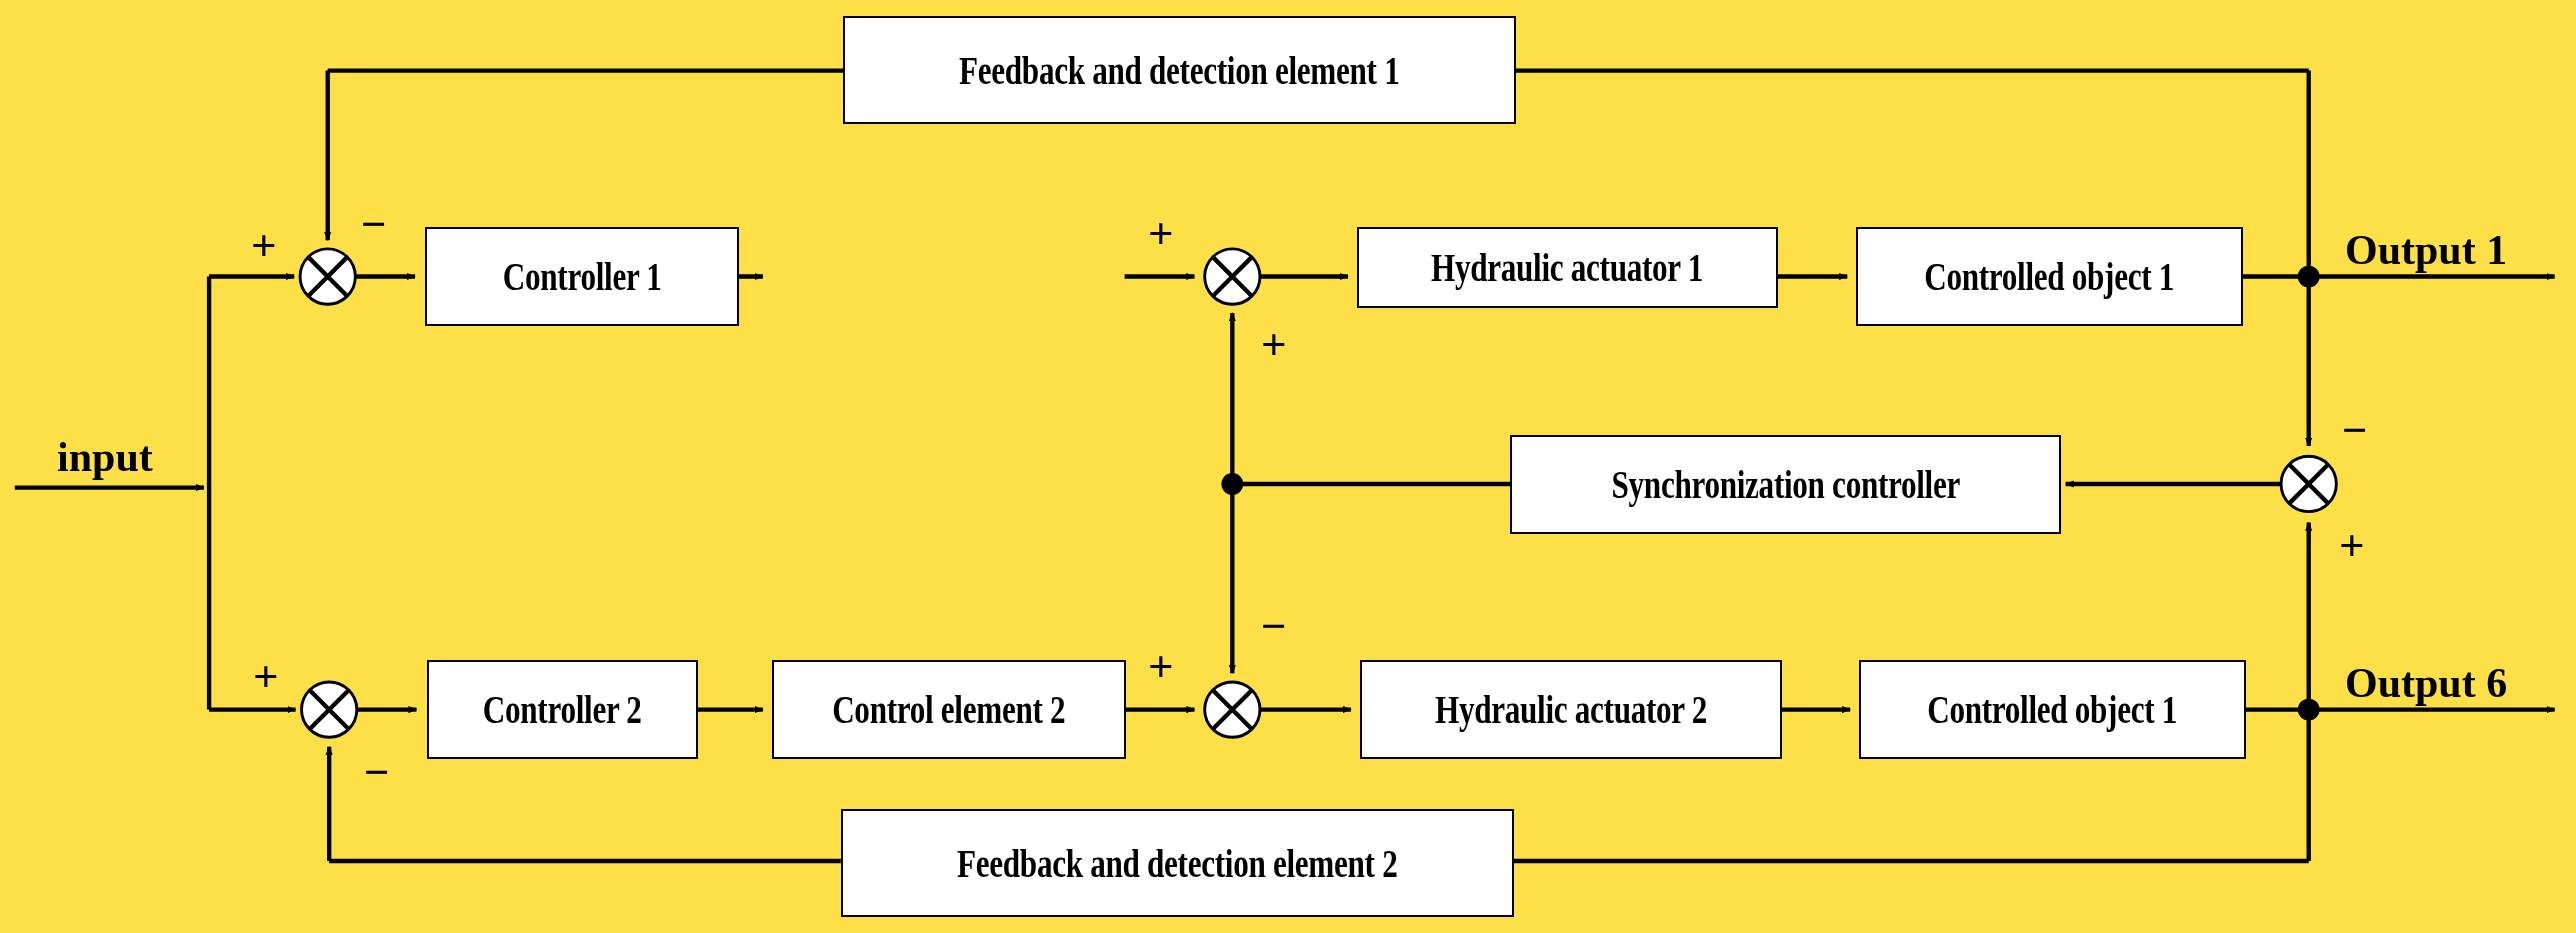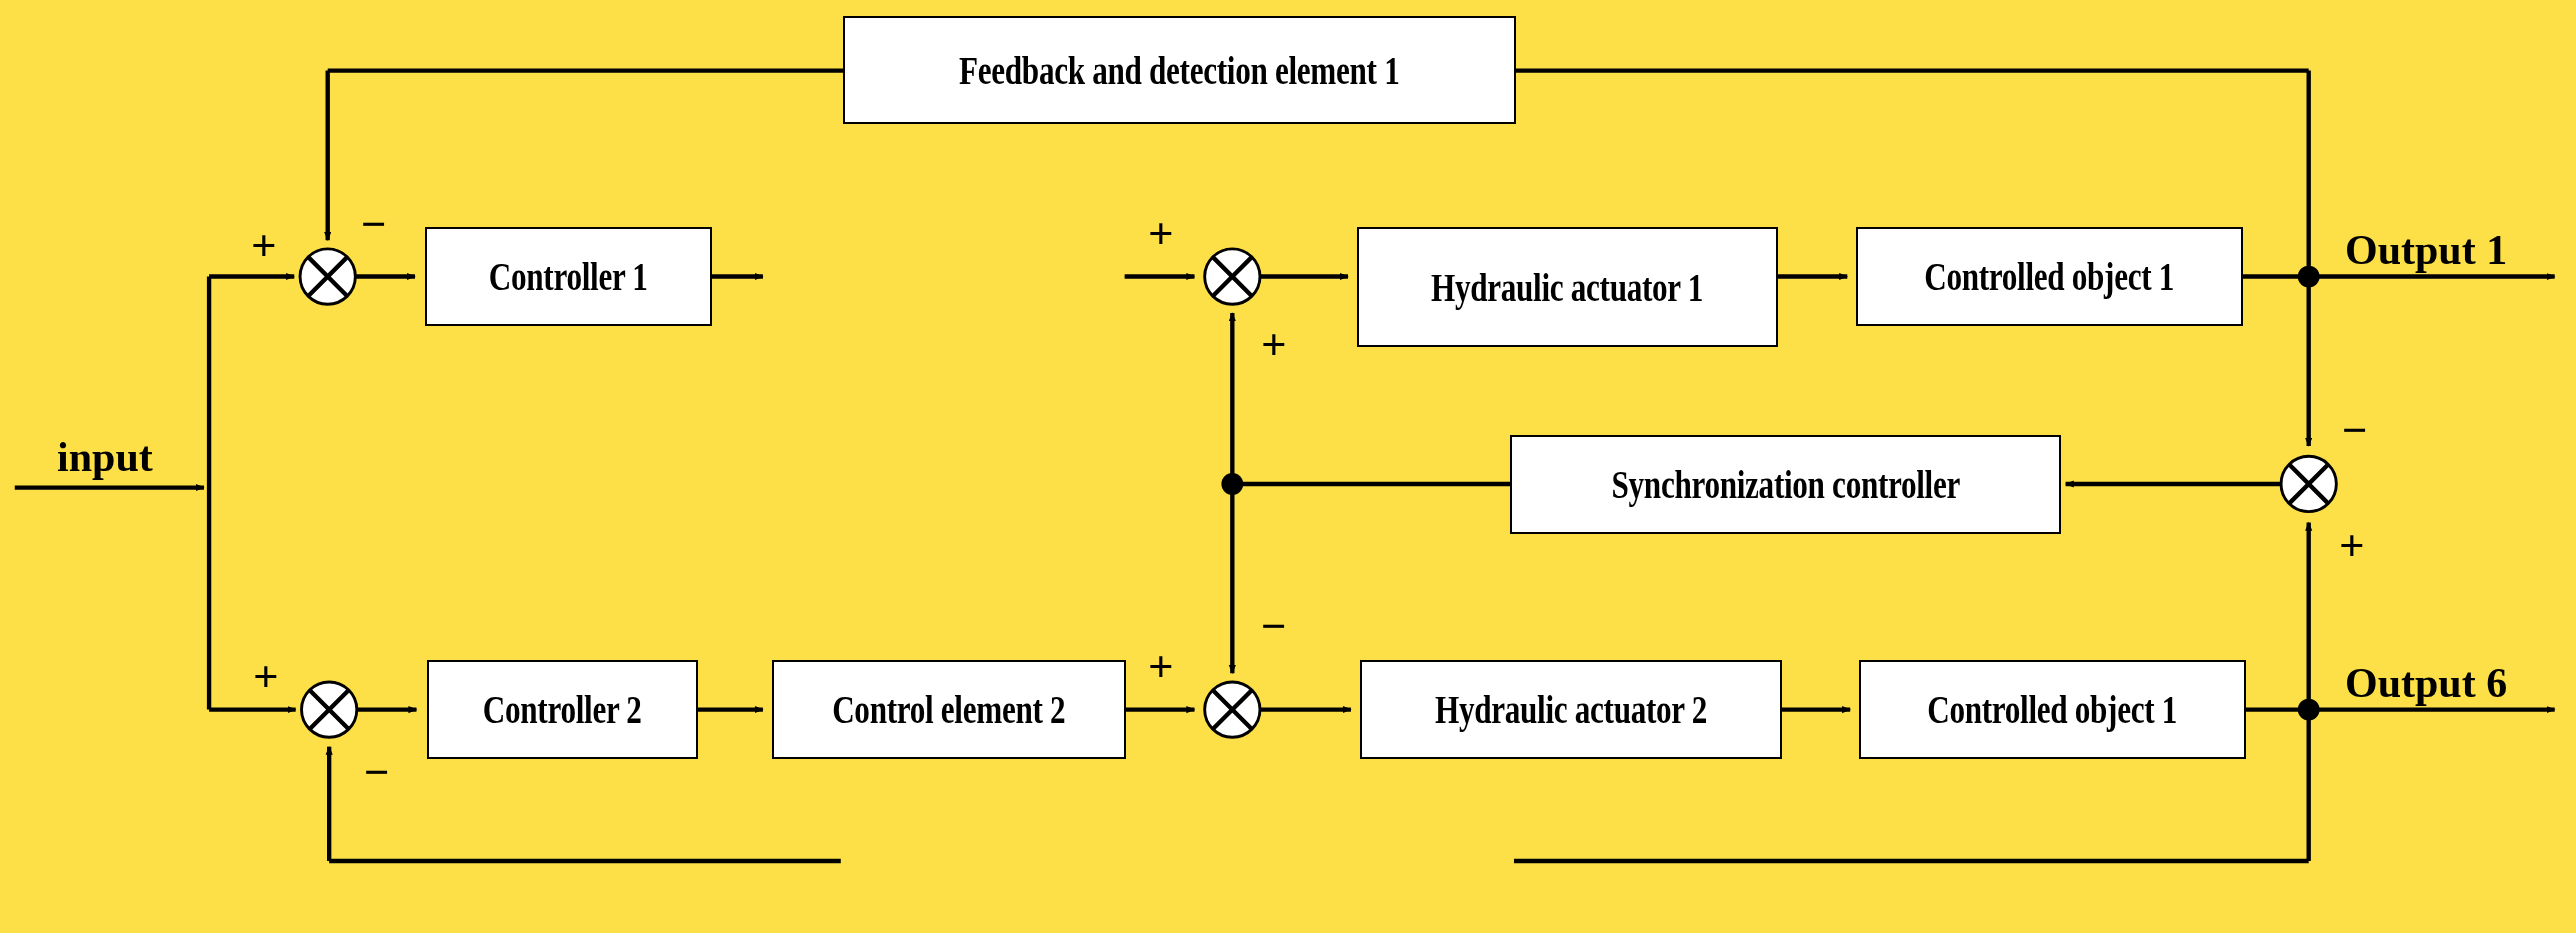--- a/index.html
+++ b/index.html
@@ -89,27 +89,30 @@
       <circle cx="3172" cy="380" r="15"></circle>
       <circle cx="3172" cy="975" r="15"></circle>
       <circle cx="1693" cy="665" r="15"></circle>
     </g>
   </svg>
 
   <div class="blk" style="left:843px;top:16px;width:673px;height:108px;font-size:39px;">
     <span>Feedback and detection element 1</span>
   </div>
 
+  <div class="blk" style="left:841px;top:809px;width:673px;height:108px;font-size:39px;">
+    <span>Feedback and detection element 2</span>
+  </div>
 
-  <div class="blk" style="left:425px;top:227px;width:287px;height:99px;font-size:39px;">
+  <div class="blk" style="left:425px;top:227px;width:314px;height:99px;font-size:39px;">
     <span>Controller 1</span>
   </div>
 
 
-  <div class="blk" style="left:1357px;top:227px;width:421px;height:120px;font-size:39px;">
+  <div class="blk" style="left:1357px;top:227px;width:421px;height:81px;font-size:39px;">
     <span>Hydraulic actuator 1</span>
   </div>
 
   <div class="blk" style="left:1856px;top:227px;width:387px;height:99px;font-size:39px;">
     <span>Controlled object 1</span>
   </div>
 
   <div class="blk" style="left:427px;top:660px;width:271px;height:99px;font-size:39px;">
     <span>Controller 2</span>
   </div>

